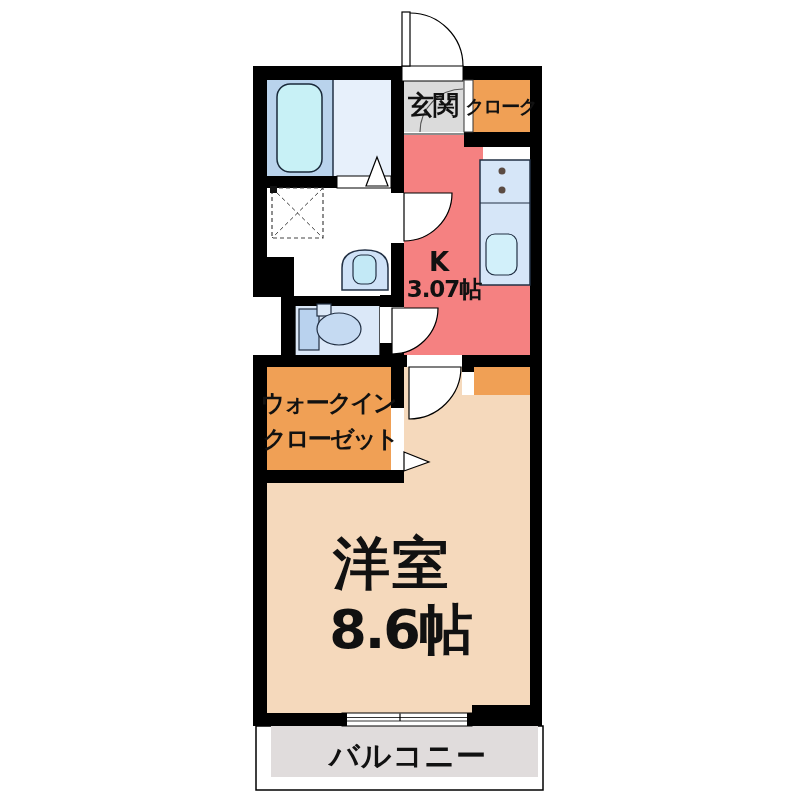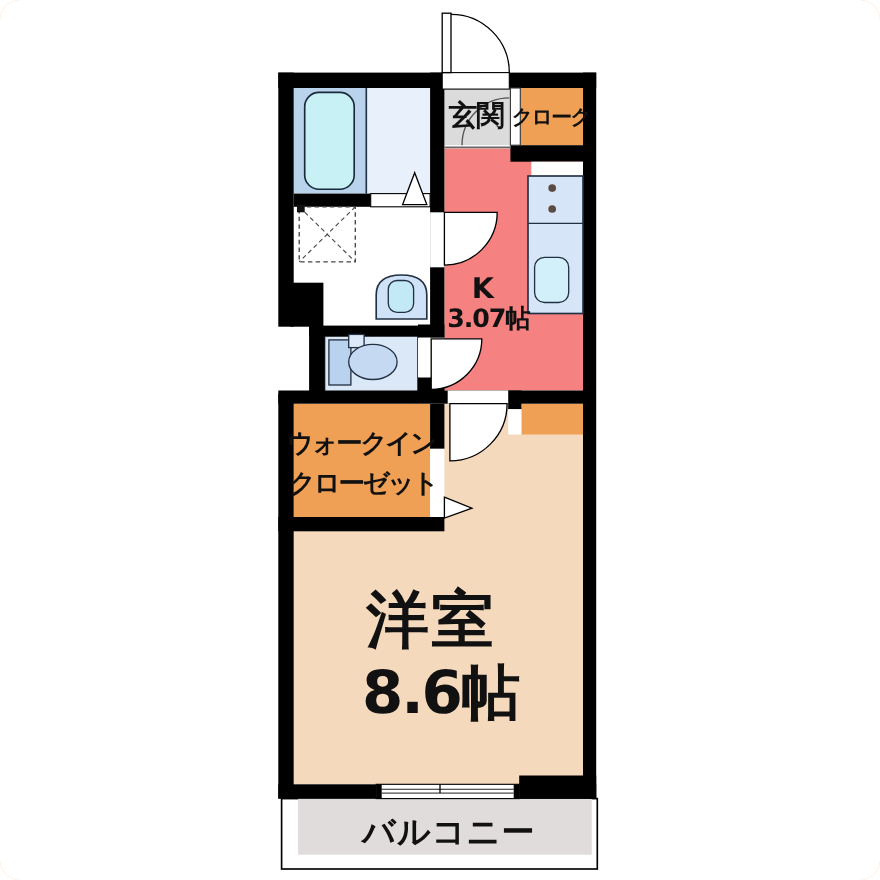--- a/index.html
+++ b/index.html
@@ -1,17 +1,17 @@
 <!DOCTYPE html>
 <html><head>
 <meta charset="utf-8">
 <style>
   html,body{margin:0;padding:0;background:#ffffff;}
   .stage{position:relative;width:800px;height:800px;background:#fdba74;overflow:hidden;
-         font-family:"DejaVu Sans","Liberation Sans",sans-serif;border-radius:18px;}
+         font-family:"DejaVu Sans","Liberation Sans",sans-serif;}
   svg{display:block;}
   text{font-family:"DejaVu Sans","Liberation Sans",sans-serif;font-weight:bold;fill:#111111;}
 </style>
 </head>
 <body>
 
 <div class="stage">
 <svg width="800" height="800" viewBox="0 0 800 800">
 
   <rect x="0" y="0" width="800" height="800" fill="#ffffff"></rect>

